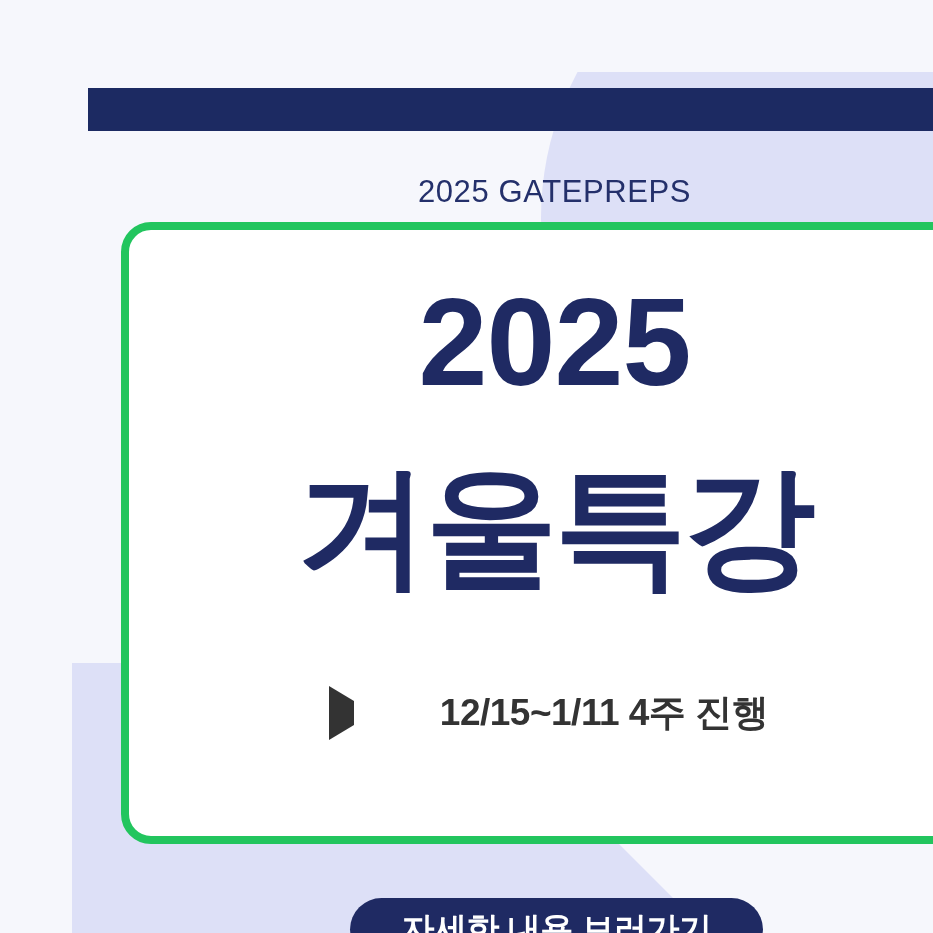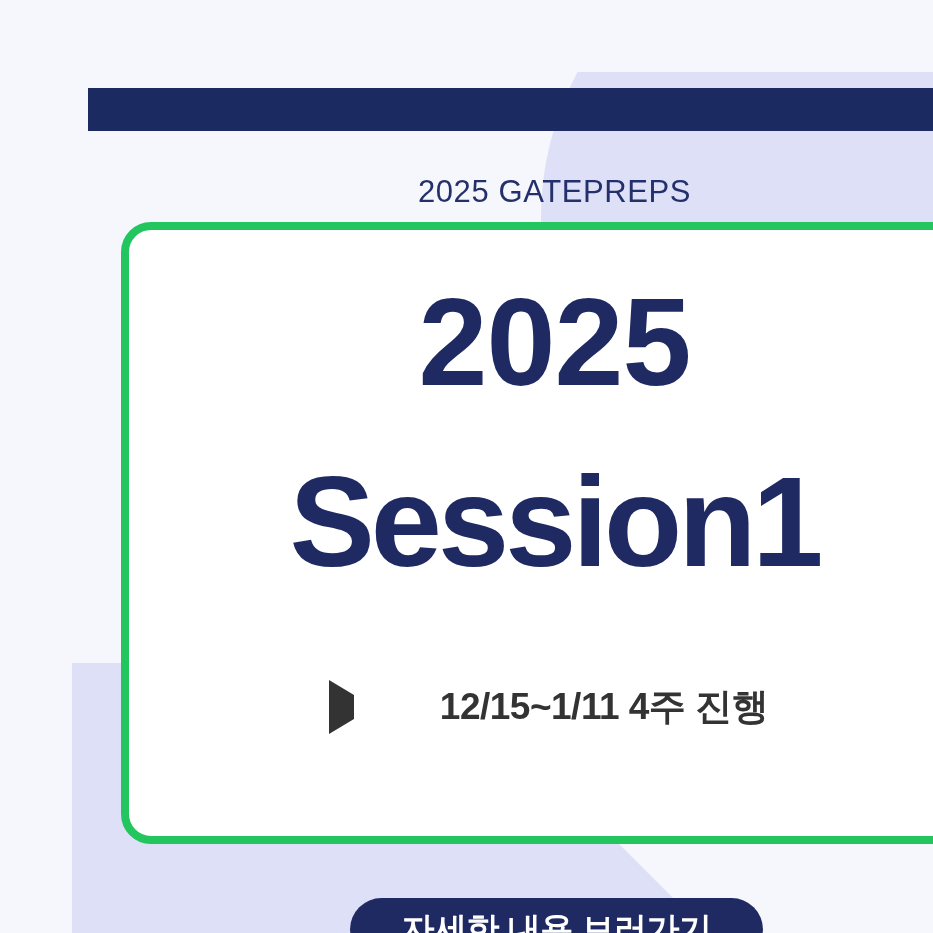--- a/index.html
+++ b/index.html
@@ -188,22 +188,22 @@
   <div class="blob" id="blob-slab-bl"></div>
 
   <div class="bar" id="bar-top"></div>
 
   <div id="kicker">2025 GATEPREPS</div>
 
   <div id="hero-card">
 
     <div class="headline" id="headline-year">2025</div>
 
-
-    <div class="headline" id="headline-session">Session1</div>
+    <div class="headline" id="headline-korean">겨울특강</div>
+
 
     <div id="schedule-line">
       <span id="play-triangle"></span>
       <span id="schedule-text">12/15~1/11  4주 진행</span>
     </div>
 
   </div>
 
   <button id="cta-button">자세한 내용 보러가기</button>
 

